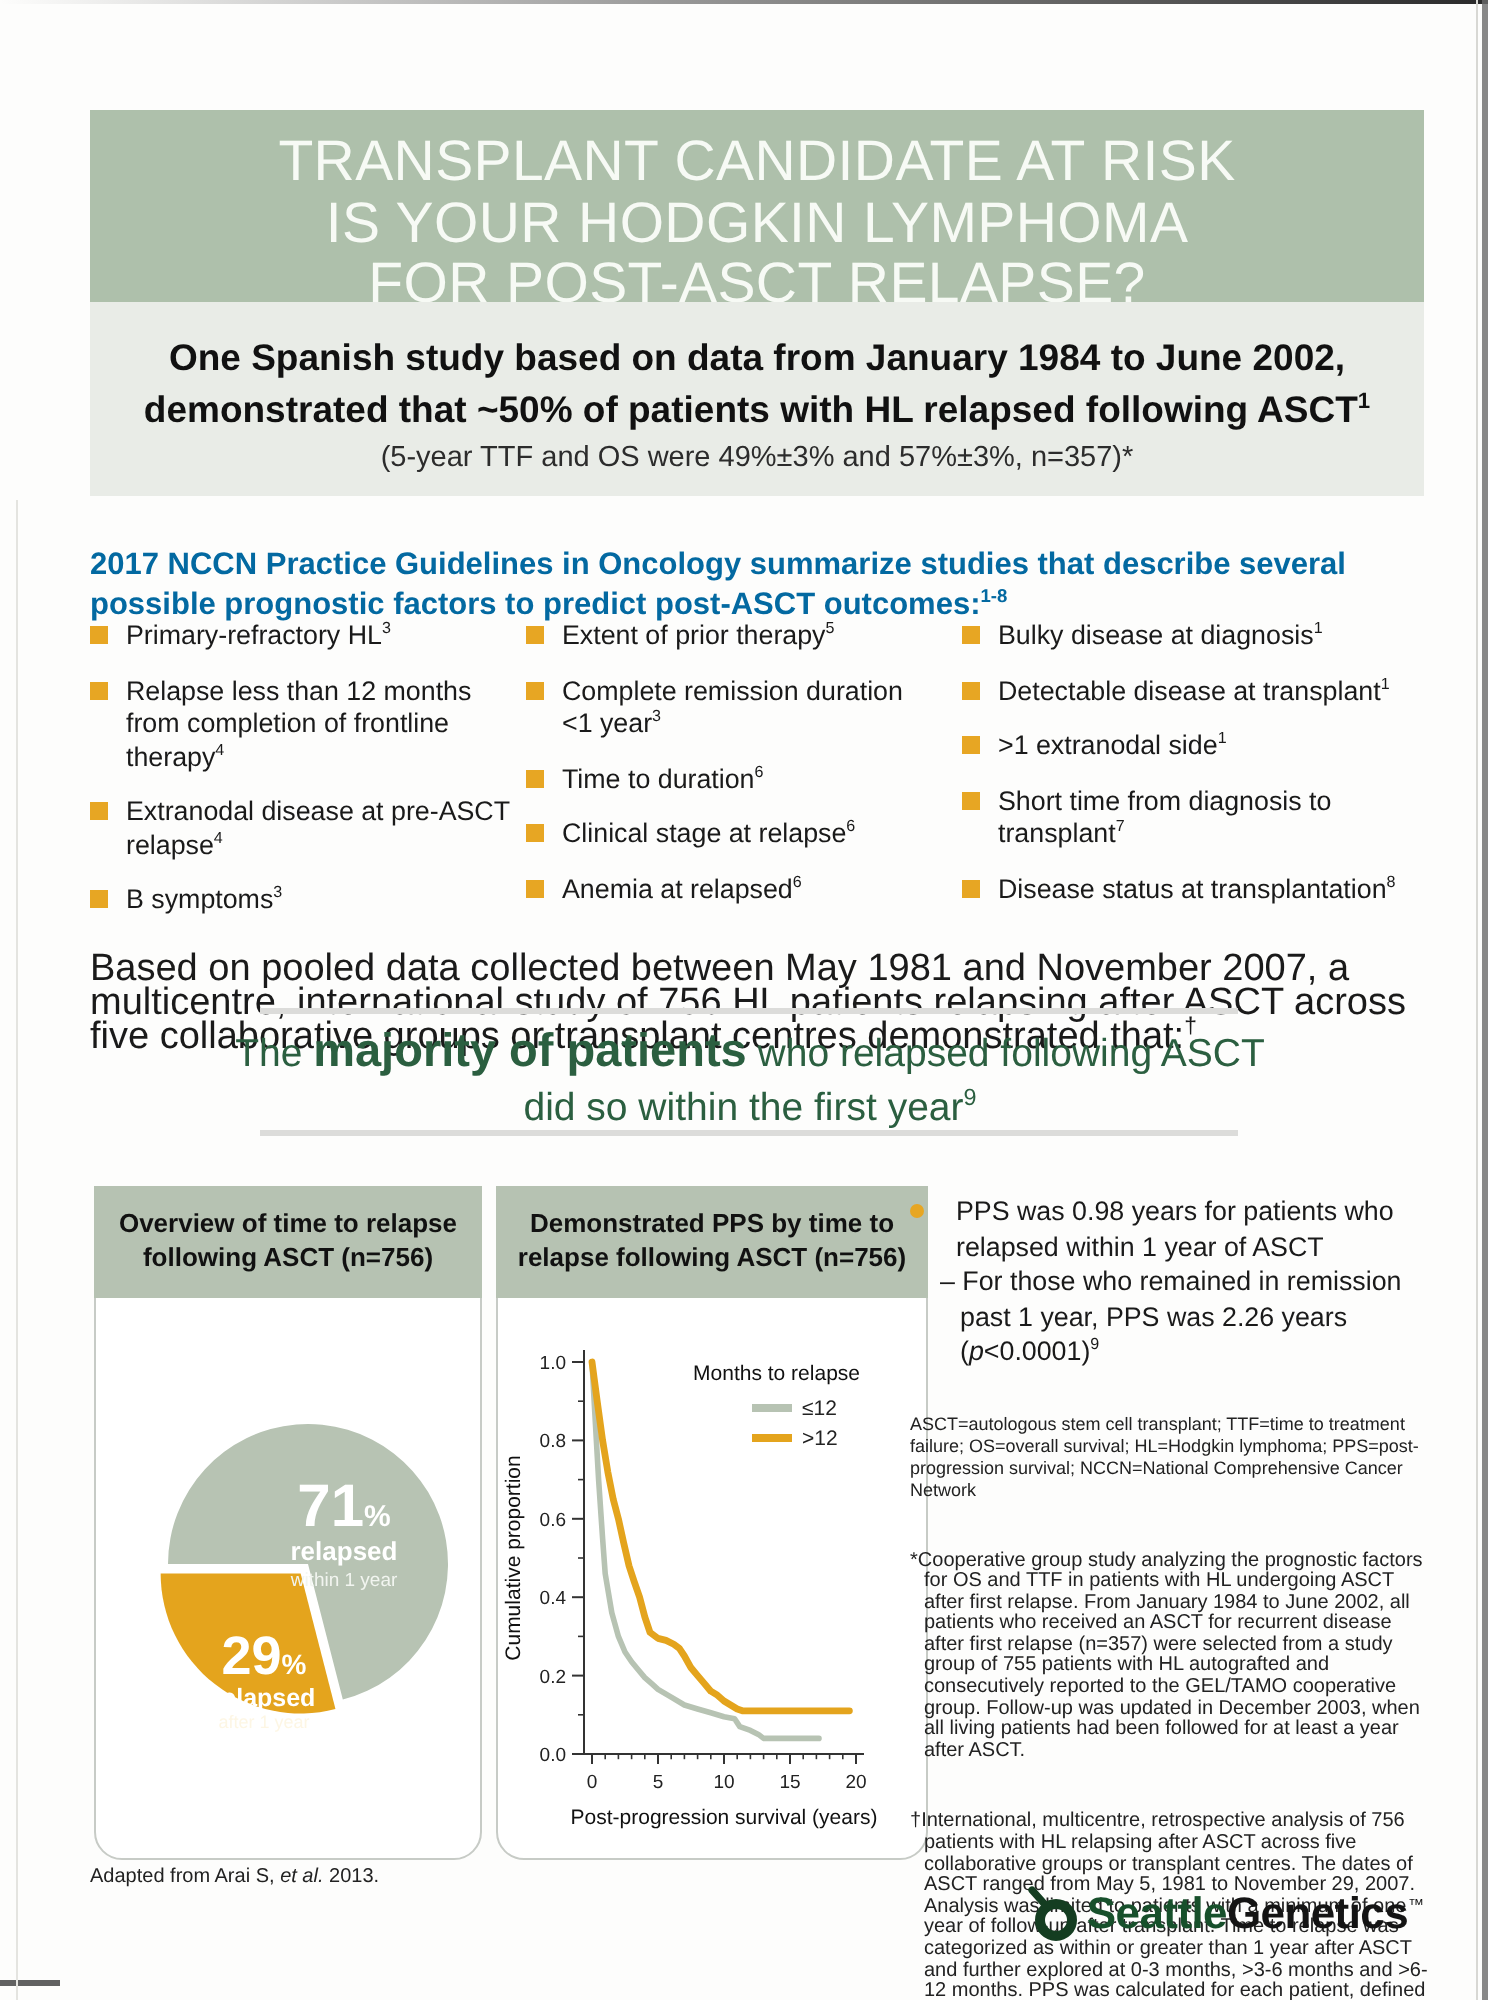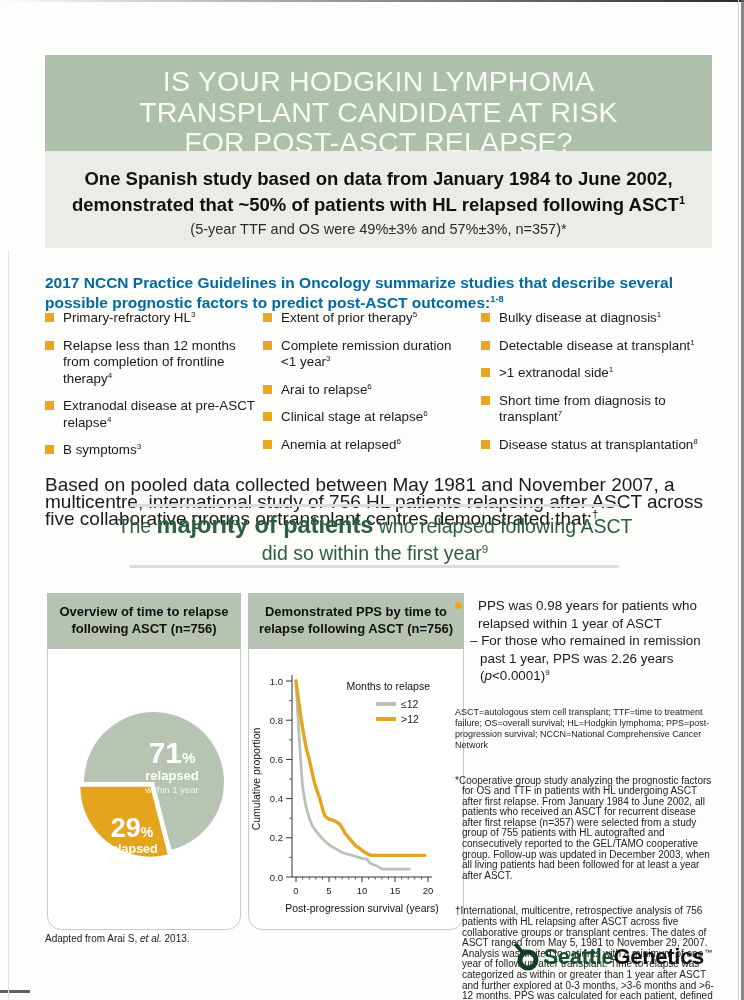--- a/index.html
+++ b/index.html
@@ -81,22 +81,22 @@
 
 <div class="page">
 
   <div class="scan-top"></div>
   <div class="scan-right"></div>
   <div class="scan-right-inner"></div>
   <div class="scan-bottom-left"></div>
   <div class="scan-left-crease"></div>
 
   <header class="hero">
+    <span>TRANSPLANT CANDIDATE AT RISK</span>
     <span>IS YOUR HODGKIN LYMPHOMA</span>
-    <span>TRANSPLANT CANDIDATE AT RISK</span>
     <span>FOR POST-ASCT RELAPSE?</span>
   </header>
 
   <section class="subhero">
     <span class="b">One Spanish study based on data from January 1984 to June 2002,</span>
     <span class="b"><span>demonstrated that ~50% of patients with HL relapsed following ASCT</span><sup>1</sup></span>
     <span class="s">(5-year TTF and OS were 49%±3% and 57%±3%, n=357)*</span>
   </section>
 
   <h2 class="nccn"><span>2017 NCCN Practice Guidelines in Oncology summarize studies that describe several possible prognostic factors to predict post-ASCT outcomes:</span><sup>1-8</sup></h2>
@@ -124,21 +124,21 @@
         <div class="factor">
           <span class="sq"></span>
           <span><span>Extent of prior therapy</span><sup>5</sup></span>
         </div>
         <div class="factor">
           <span class="sq"></span>
           <span><span>Complete remission duration &lt;1 year</span><sup>3</sup></span>
         </div>
         <div class="factor">
           <span class="sq"></span>
-          <span><span>Arai to relapse</span><sup>6</sup></span>
+          <span><span>Time to duration</span><sup>6</sup></span>
         </div>
         <div class="factor">
           <span class="sq"></span>
           <span><span>Clinical stage at relapse</span><sup>6</sup></span>
         </div>
         <div class="factor">
           <span class="sq"></span>
           <span><span>Anemia at relapsed</span><sup>6</sup></span>
         </div>
       </div>

